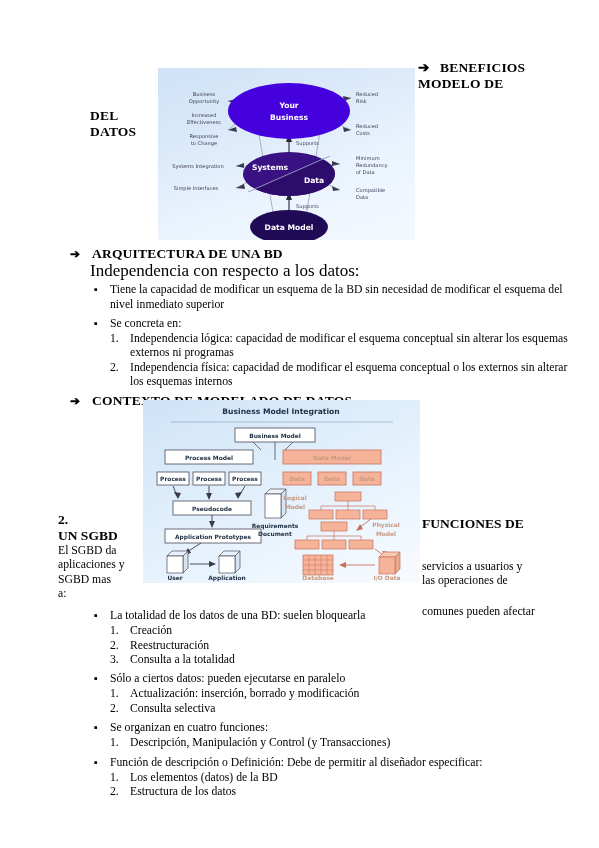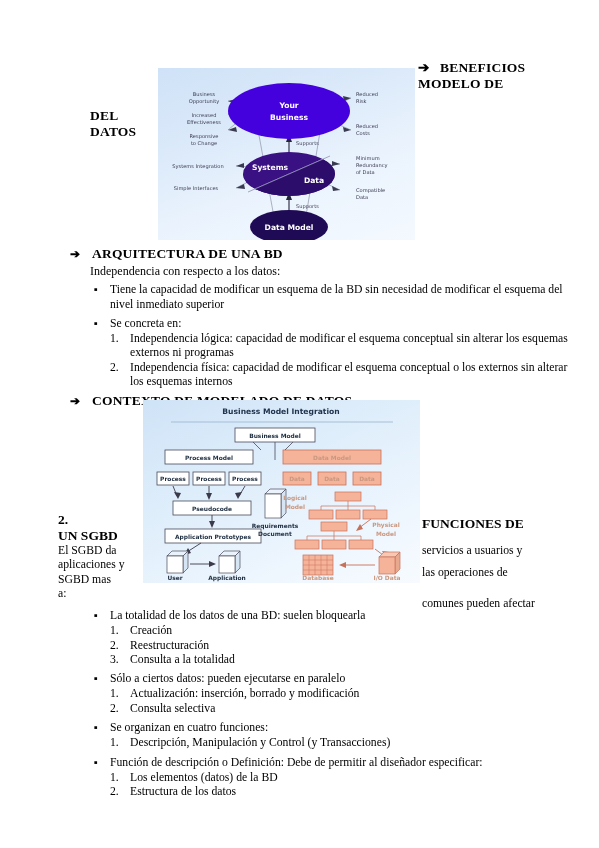--- a/index.html
+++ b/index.html
@@ -27,41 +27,41 @@
     position:absolute;left:158px;top:68px;width:257px;height:172px;
     background:linear-gradient(160deg,#cfe2f7 0%,#dceafa 35%,#eaf3fd 62%,#f4f9ff 100%);
     overflow:hidden;
   }
   #figure-business svg{display:block;}
 
   
   #arch-block{position:absolute;left:70px;top:246px;width:500px;}
   .lvl1{position:relative;padding-left:22px;margin:0 0 2px 0;}
   .lvl1 .arw{position:absolute;left:0;top:0;font-size:12px;}
-  .para{margin:1px 0 3px 20px;font-size:12px;line-height:14.3px;}
+  .para{margin:1px 0 3px 20px;font-size:17px;line-height:14.3px;}
   ul.b,ol.n{margin:0;padding:0;list-style:none;}
   ul.b>li{position:relative;padding-left:20px;margin:5px 0 3px 20px;font-size:11.7px;line-height:14.3px;}
   ul.b>li>.bl{position:absolute;left:4px;top:-1px;font-size:11px;}
   ol.n{margin:1px 0 0 0;}
   ol.n>li{position:relative;padding-left:20px;margin:0 0 0 0;font-size:11.7px;line-height:14.3px;}
   ol.n>li>.nm{position:absolute;left:0;top:0;}
 
   
   #figure-bmi{
     position:absolute;left:143px;top:400px;width:277px;height:183px;
     background:linear-gradient(155deg,#cfe3f7 0%,#dfeefb 40%,#eef6fe 75%,#f7fbff 100%);
     overflow:hidden;
   }
   #figure-bmi svg{display:block;}
   #left-column{position:absolute;left:58px;top:512px;width:84px;}
   #left-column .big{font-weight:bold;font-size:13.5px;line-height:16px;}
   #left-column .sm{font-size:11.7px;line-height:14.3px;}
   #right-column{position:absolute;left:422px;top:516px;width:172px;}
   #right-column .big{font-weight:bold;font-size:13.5px;line-height:16px;}
-  #right-column .sm{font-size:11.7px;line-height:14.3px;margin-top:12px;}
+  #right-column .sm{font-size:11.7px;line-height:14.3px;margin-top:28px;}
 
   
   #sgbd-list{position:absolute;left:70px;top:604px;width:500px;}
 
   
   .f1lbl{font-family:"DejaVu Sans",sans-serif;font-size:5.1px;fill:#3b3b52;}
   .f1lblw{font-family:"DejaVu Sans",sans-serif;font-size:7.6px;font-weight:bold;fill:#ffffff;}
   .f1sup{font-family:"DejaVu Sans",sans-serif;font-size:5.1px;fill:#45455c;}
   .f2ttl{font-family:"DejaVu Sans",sans-serif;font-size:7.6px;font-weight:bold;fill:#20344d;}
   .f2box{font-family:"DejaVu Sans",sans-serif;font-size:5.9px;font-weight:bold;fill:#1d2d40;}
@@ -340,21 +340,21 @@
     <div class="big">UN SGBD</div>
     <div class="sm">El SGBD da</div>
     <div class="sm">aplicaciones y</div>
     <div class="sm">SGBD mas</div>
     <div class="sm">a:</div>
   </div>
 
   <div id="right-column">
     <div class="big">FUNCIONES DE</div>
     <div class="sm">servicios a usuarios y</div>
-    <div class="sm" style="margin-top:8px">las operaciones de</div>
+    <div class="sm" style="margin-top:0">las operaciones de</div>
     <div class="sm" style="margin-top:16px">comunes pueden afectar</div>
   </div>
 
   <div id="sgbd-list">
     <ul class="b">
 
       <li>
         <span class="bl">▪</span>
         <span>La totalidad de los datos de una BD: suelen bloquearla</span>
         <ol class="n">

